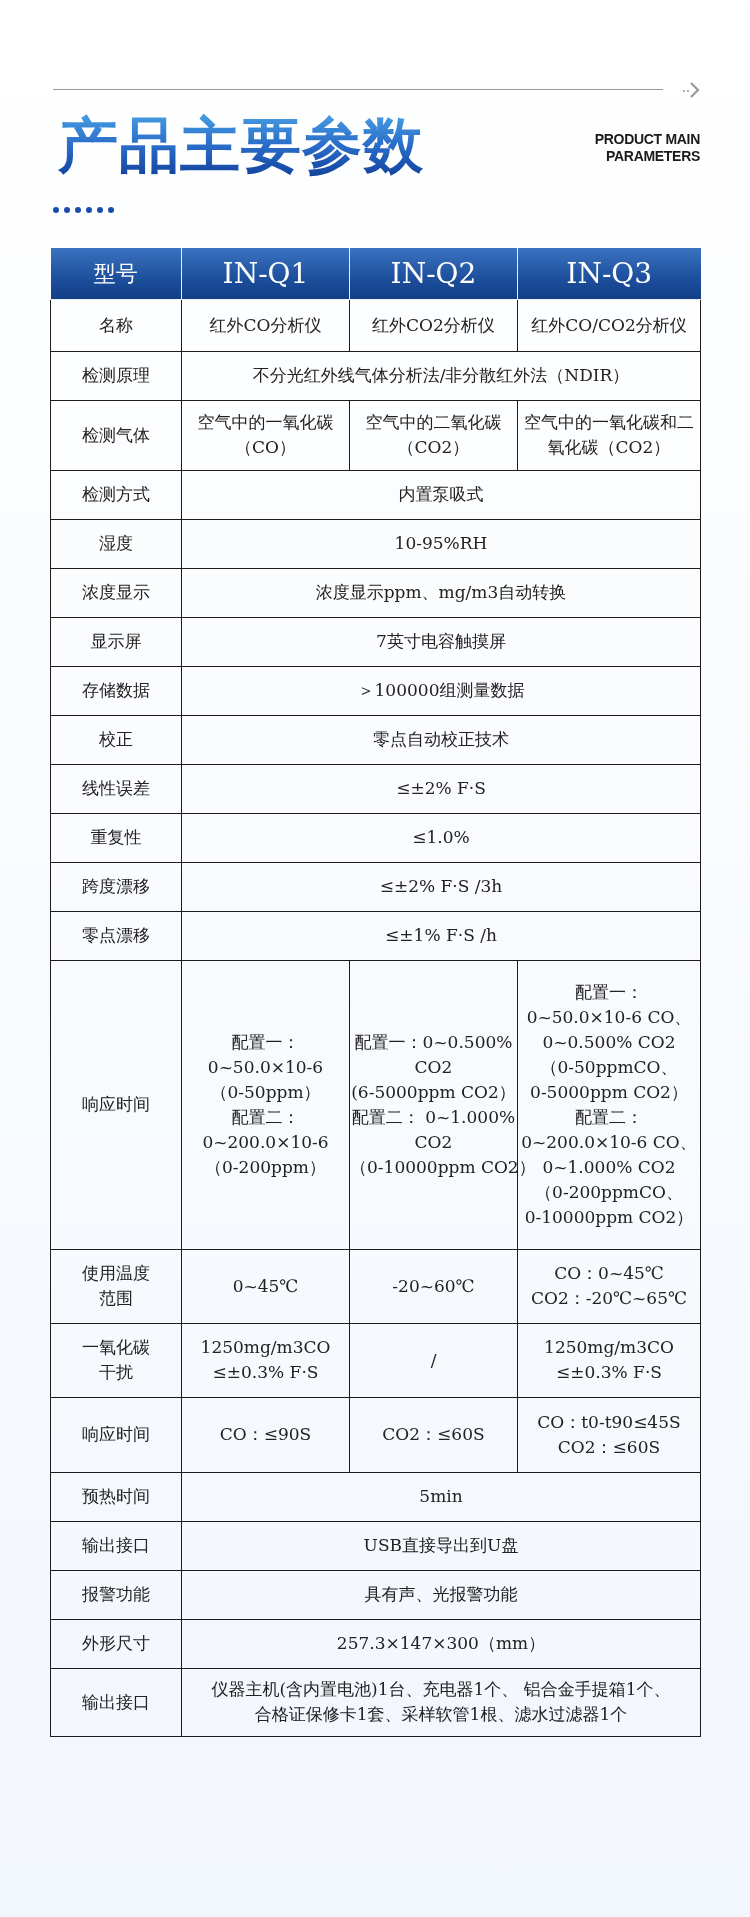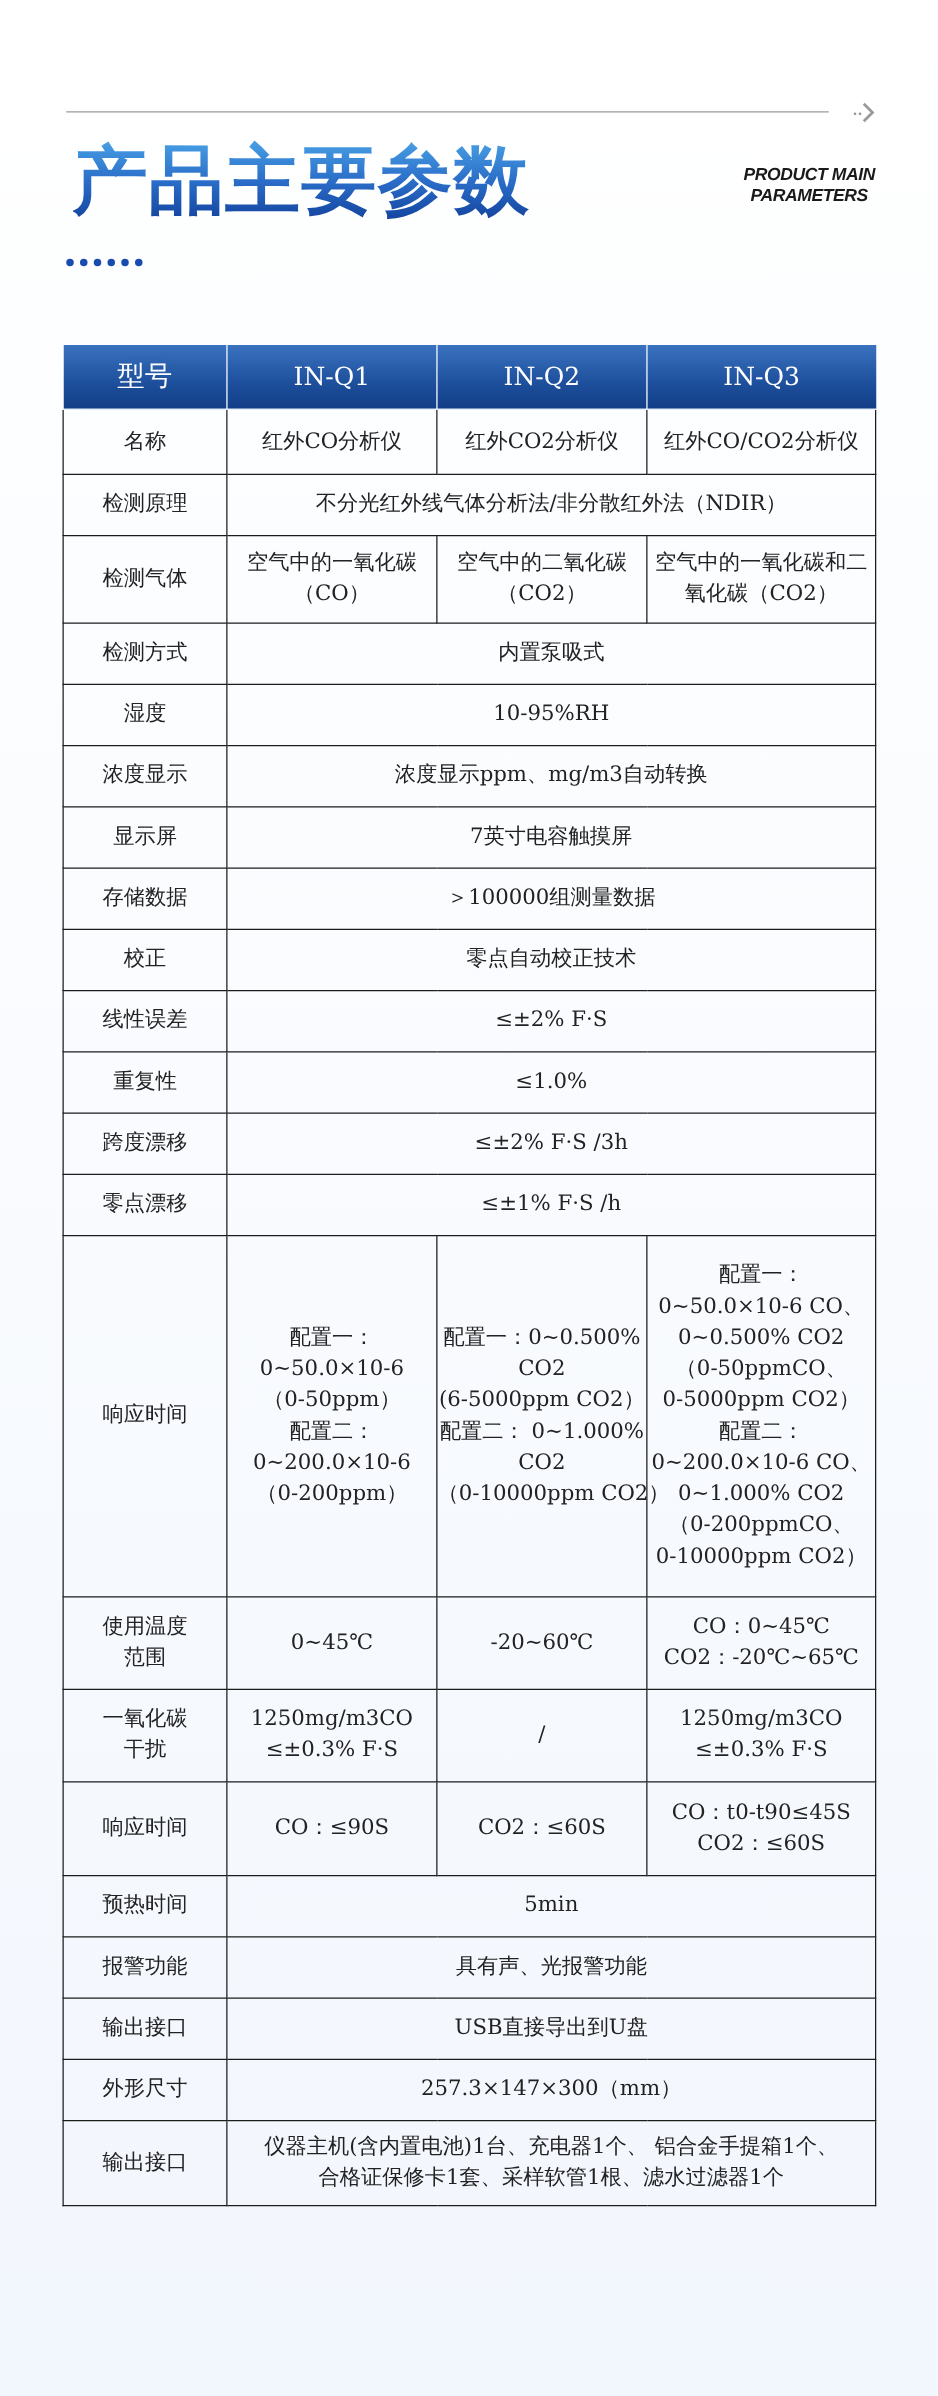--- a/index.html
+++ b/index.html
@@ -20,45 +20,45 @@
   .title {
     position: absolute; left: 58px; top: 110px;
     font-family: "DejaVu Serif", "Liberation Serif", serif;
     font-size: 60px; font-weight: bold; letter-spacing: 1px;
     line-height: 70px;
     background: linear-gradient(to bottom, #4aa3e6 0%, #2a6dc8 50%, #103f9a 100%);
     -webkit-background-clip: text; background-clip: text;
     color: transparent;
   }
   .subtitle {
-    position: absolute; right: 50px; top: 131px; text-align: center;
+    position: absolute; right: 50px; top: 131px; text-align: right;
     font-family: "Liberation Sans", sans-serif;
-    font-size: 14px; font-style: italic; font-weight: bold;
+    font-size: 14px; font-weight: bold;
     color: #1a1a1a; line-height: 17px; letter-spacing: -0.3px;
   }
   .dots {
     position: absolute; left: 53px; top: 207px; display: flex; gap: 5px;
   }
   .dot { width: 6px; height: 6px; border-radius: 50%; background: #1a4cb0; }
 
   table.spec {
-    position: absolute; left: 50px; top: 276px; width: 650px;
+    position: absolute; left: 50px; top: 248px; width: 650px;
     border-collapse: collapse;
     font-family: "DejaVu Serif", "Liberation Serif", serif;
     table-layout: fixed;
   }
   table.spec td, table.spec th {
     border: 1.5px solid #1c1c1c;
     text-align: center; vertical-align: middle;
     font-size: 17px; color: #222; line-height: 25px;
     padding: 0 2px; font-weight: normal;
   }
   table.spec thead th {
     background: linear-gradient(to bottom, #3a72bf 0%, #1d4f9c 60%, #123e86 100%);
-    color: #ffffff; height: 51px; font-size: 20px;
+    color: #ffffff; height: 51px; font-size: 28px;
     border-color: #e8eef8; border-top: none;
   }
   table.spec thead th:first-child { border-left: none; font-size: 22px; }
   table.spec thead th:last-child { border-right: none; }
   td.label { color: #1e4f9e; font-size: 18px; margin-left: 35px; }
   td.small { font-size: 16px; line-height: 24.5px; }
   td.fit { font-size: 16.5px; }
   .r49 { height: 49px; }
 </style>
 </head>
@@ -222,26 +222,26 @@
       <td>
         <div>CO：t0-t90≤45S</div>
         <div>CO2：≤60S</div>
       </td>
     </tr>
     <tr class="r49">
       <td class="label">预热时间</td>
       <td colspan="3">5min</td>
     </tr>
     <tr class="r49">
+      <td class="label">输出接口</td>
+      <td colspan="3">USB直接导出到U盘</td>
+    </tr>
+    <tr class="r49">
       <td class="label">报警功能</td>
       <td colspan="3">具有声、光报警功能</td>
-    </tr>
-    <tr class="r49">
-      <td class="label">输出接口</td>
-      <td colspan="3">USB直接导出到U盘</td>
     </tr>
     <tr class="r49">
       <td class="label">外形尺寸</td>
       <td colspan="3">257.3×147×300（mm）</td>
     </tr>
     <tr style="height:68px">
       <td class="label">输出接口</td>
       <td colspan="3" class="small">
         <div>仪器主机(含内置电池)1台、充电器1个、 铝合金手提箱1个、</div>
         <div>合格证保修卡1套、采样软管1根、滤水过滤器1个</div>

